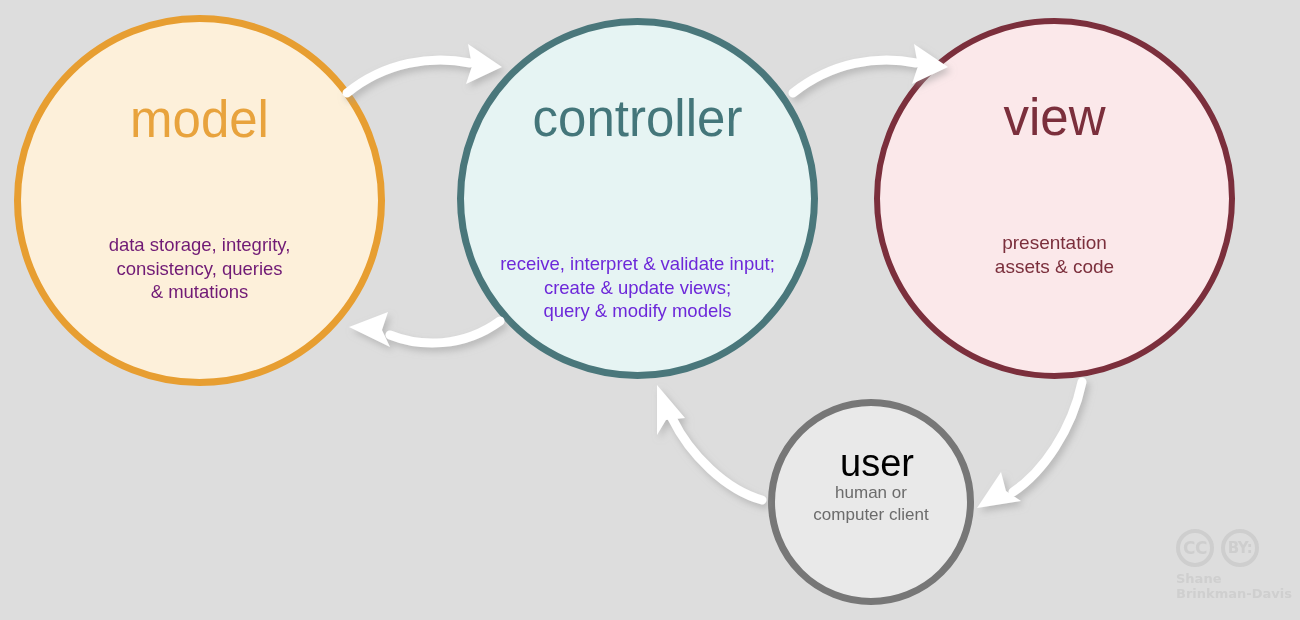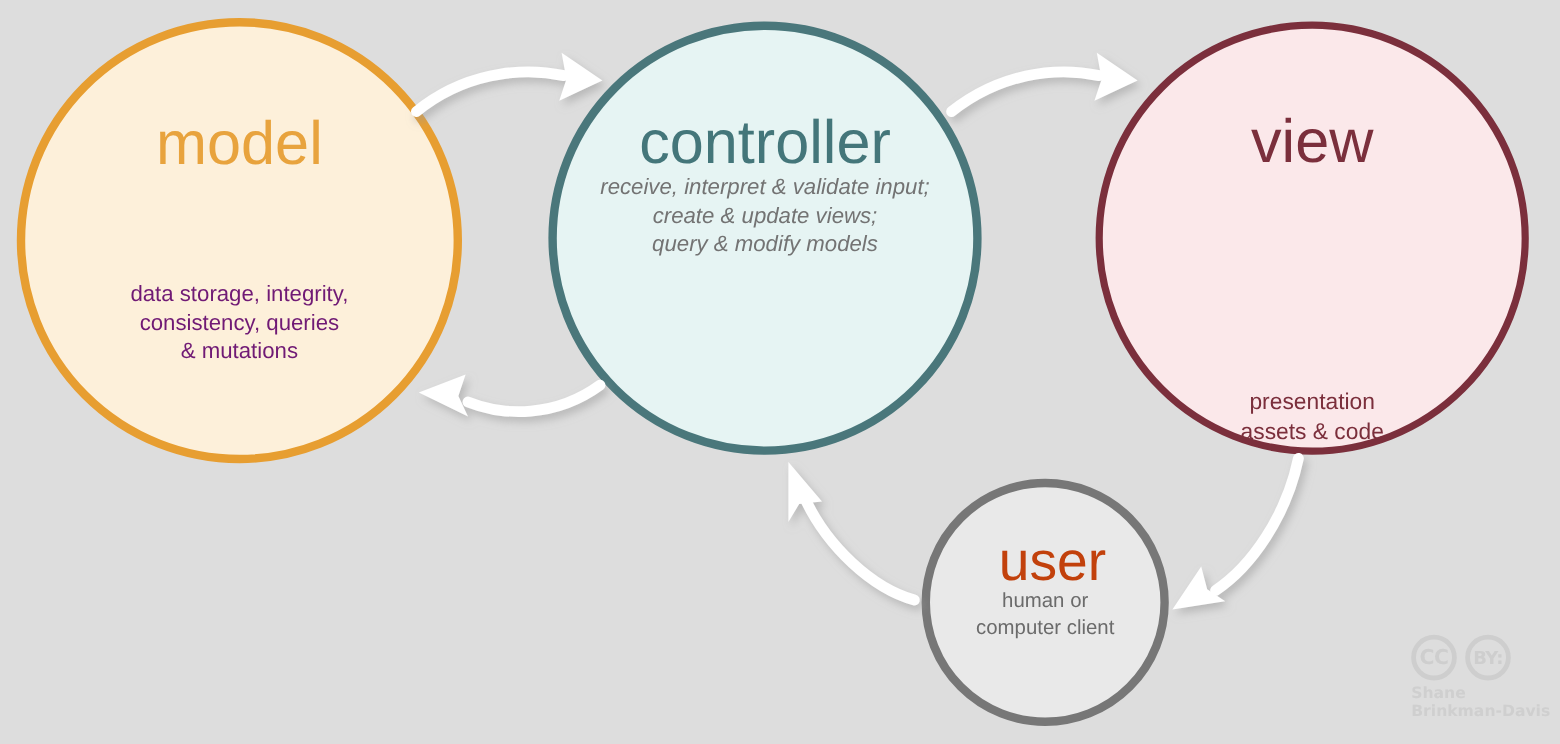--- a/index.html
+++ b/index.html
@@ -54,61 +54,61 @@
     font-size: 18.5px;
     margin-top: 88px;
   }
 
   
   #node-controller {
     left: 457px; top: 18px;
     width: 361px; height: 361px;
     background: #e6f4f3;
     border: 7px solid #4a777b;
+    gap: 44px;
   }
   #node-controller .title {
     color: #44767a;
     font-size: 51px;
     margin-top: 68px;
   }
   #node-controller .desc {
-    color: #737373;
+    color: #6d28d9;
     font-size: 18.5px;
-    font-style: italic;
+    margin-top: 64px;
   }
 
   
   #node-view {
-    left: 913px; top: 18px;
+    left: 874px; top: 18px;
     width: 361px; height: 361px;
     background: #fbe8ea;
     border: 6px solid #7b2f3c;
-    justify-content: space-between;
   }
   #node-view .title {
     color: #7b2f3c;
     font-size: 51px;
     margin-top: 68px;
   }
   #node-view .desc {
     color: #7b2f3c;
     font-size: 19px;
     margin-top: 88px;
   }
 
   
   #node-user {
     left: 768px; top: 399px;
     width: 206px; height: 206px;
     background: #e9e9e9;
     border: 7px solid #777777;
   }
   #node-user .title {
-    color: #c2410c;
-    font-size: 46px;
+    color: #000000;
+    font-size: 38px;
     margin-top: 38px;
     margin-left: 12px;
   }
   #node-user .desc {
     color: #6b6b6b;
     font-size: 17px;
     margin-top: 0;
   }
 
   

